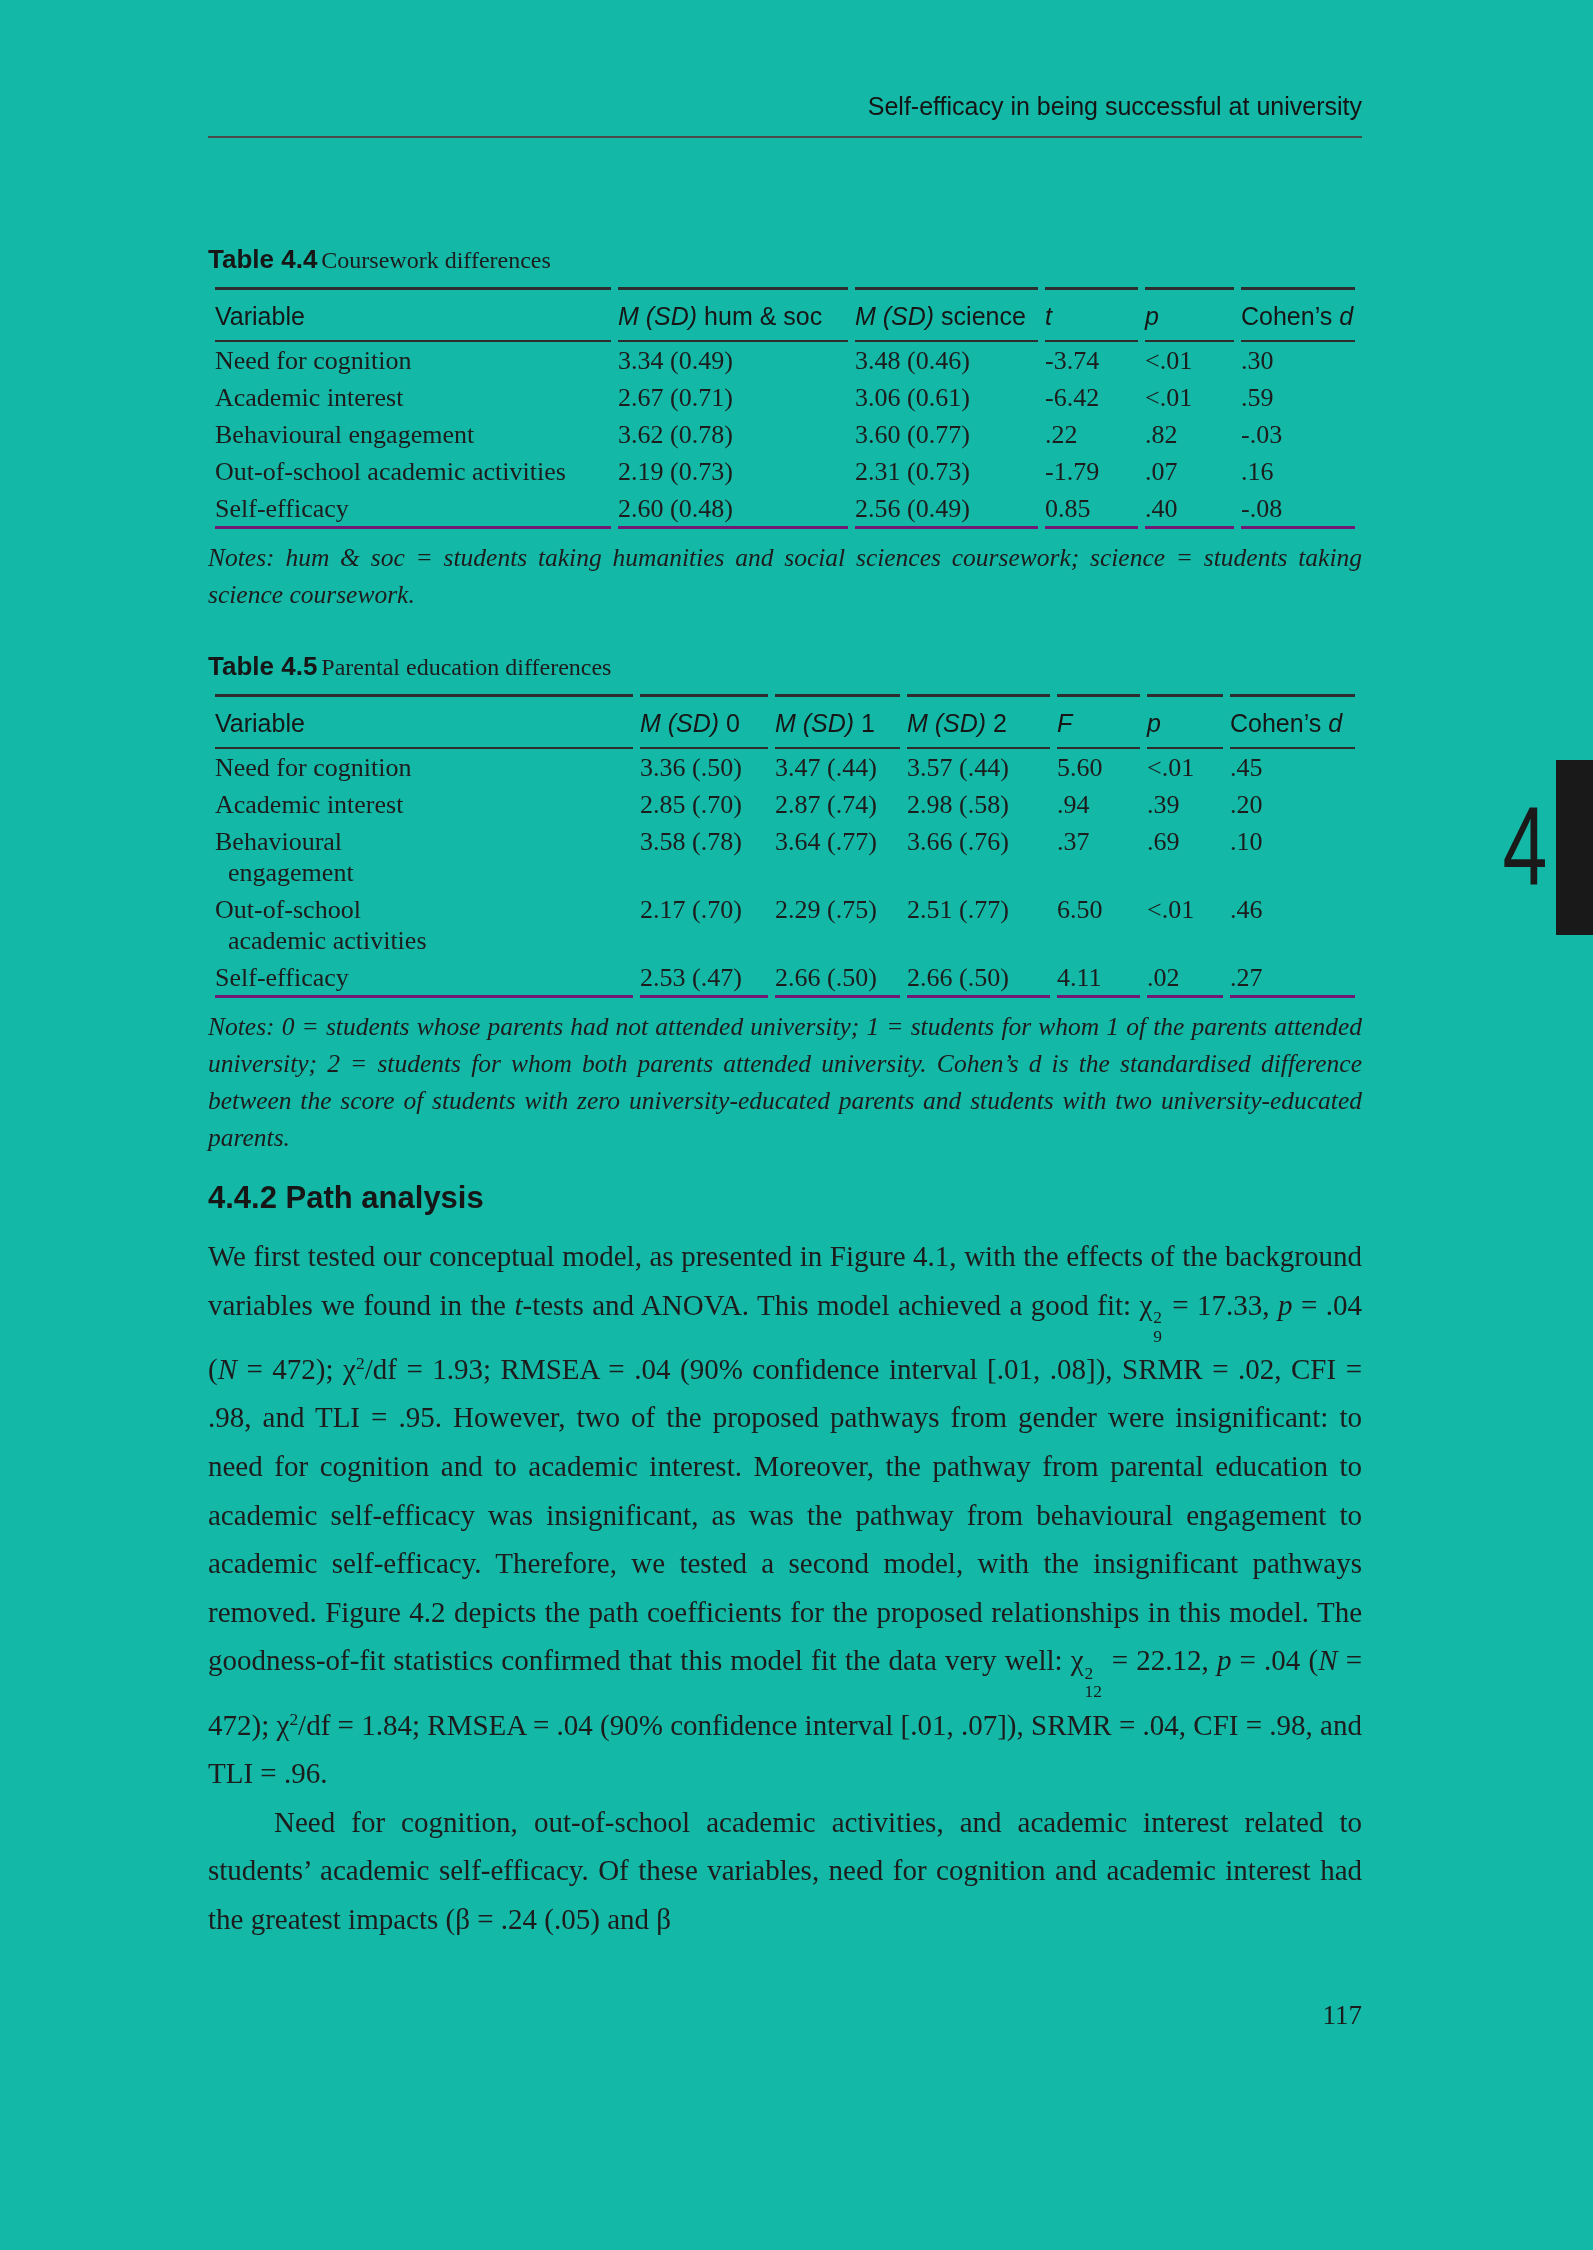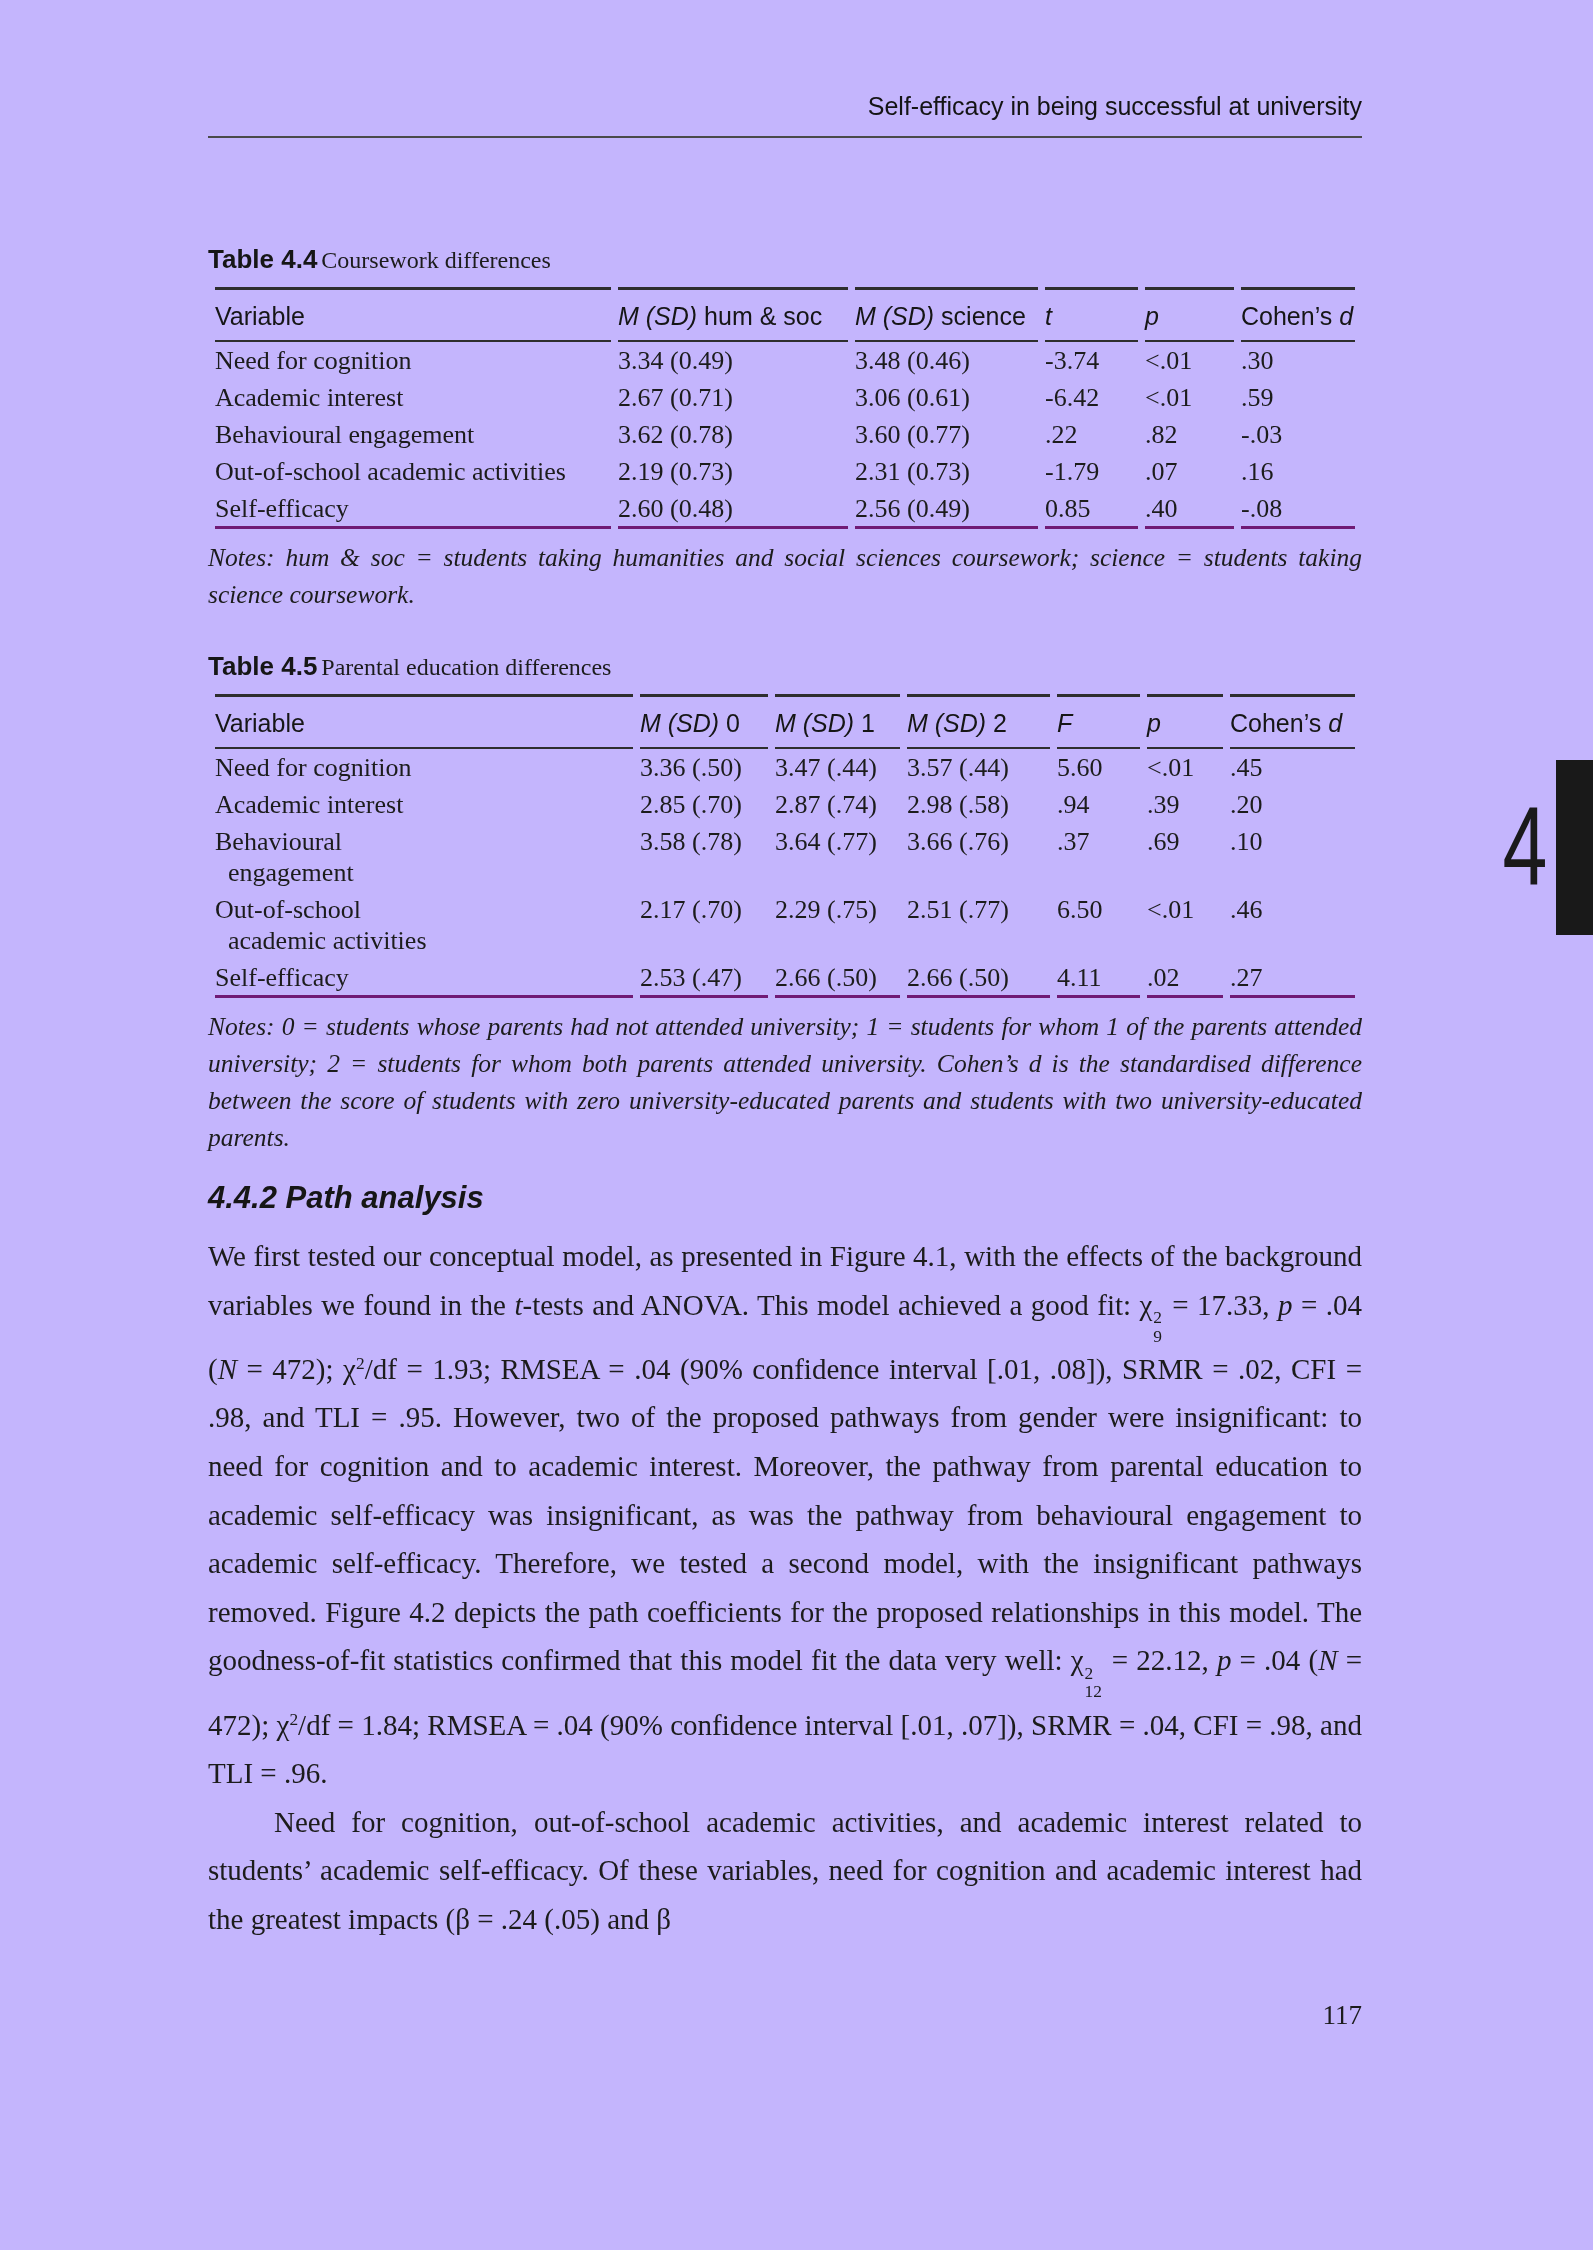--- a/index.html
+++ b/index.html
@@ -1,16 +1,16 @@
 <!DOCTYPE html>
 <html><head>
 <meta charset="utf-8">
 <style>
   html,body{margin:0;padding:0;background:#e8e8e8;}
-  .page{position:relative;width:1593px;height:2250px;background:#c4b5fd;overflow:hidden;
+  .page{position:relative;width:1593px;height:2250px;background:#14b8a6;overflow:hidden;
         font-family:"Liberation Serif",serif;color:#1c1c1c;}
   .column{position:absolute;left:208px;top:0;width:1154px;}
 
   .running-header{margin-top:90px;text-align:right;font-family:"Liberation Sans",sans-serif;
                   font-size:25px;line-height:33px;color:#141414;}
   .header-rule{margin-top:13px;border-top:2px solid #4a4a4a;height:0;}
 
   .caption{line-height:34px;}
   .caption-44{margin-top:104px;}
   .caption-45{margin-top:36px;}
@@ -29,21 +29,21 @@
   
   .t44 .c1{width:396px;} .t44 .c2{width:230px;} .t44 .c3{width:183px;}
   .t44 .c4{width:93px;}  .t44 .c5{width:89px;}  .t44 .c6{width:114px;}
   
   .t45 .c1{width:418px;} .t45 .c2{width:128px;} .t45 .c3{width:125px;} .t45 .c4{width:143px;}
   .t45 .c5{width:83px;}  .t45 .c6{width:76px;}  .t45 .c7{width:125px;}
 
   .notes{margin-top:10px;font-style:italic;font-size:25.5px;line-height:37px;text-align:justify;}
 
   .section-heading{margin-top:22px;font-family:"Liberation Sans",sans-serif;font-weight:700;
-                   font-size:31px;line-height:40px;color:#161616;font-style:italic;}
+                   font-size:31px;line-height:40px;color:#161616;}
   .body-para{font-size:29px;line-height:48.6px;text-align:justify;}
   .para-1{margin-top:14px;}
   .para-2{text-indent:66px;}
 
   .i{font-style:italic;}
   .sup{font-size:0.6em;vertical-align:0.6em;line-height:0;}
   .ss{display:inline-flex;flex-direction:column;align-items:flex-start;font-size:0.6em;
       line-height:1.05;vertical-align:-0.5em;margin:0 0.1em 0 0.05em;}
   .ss span{display:block;}
 

